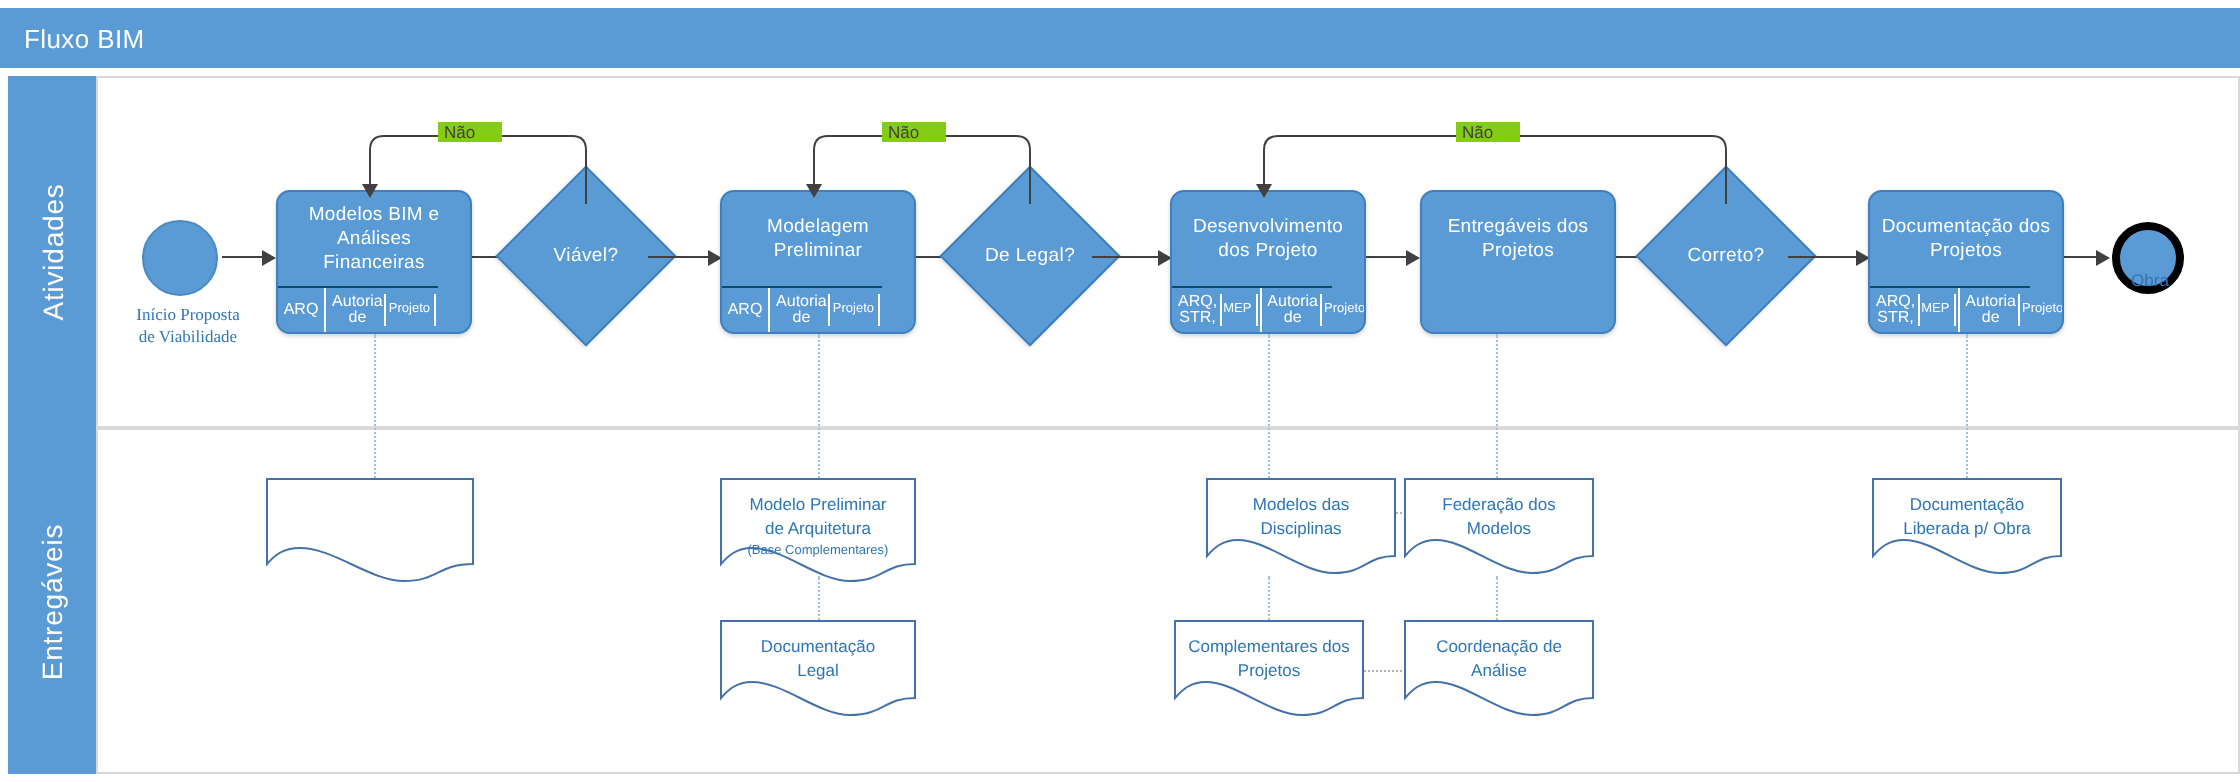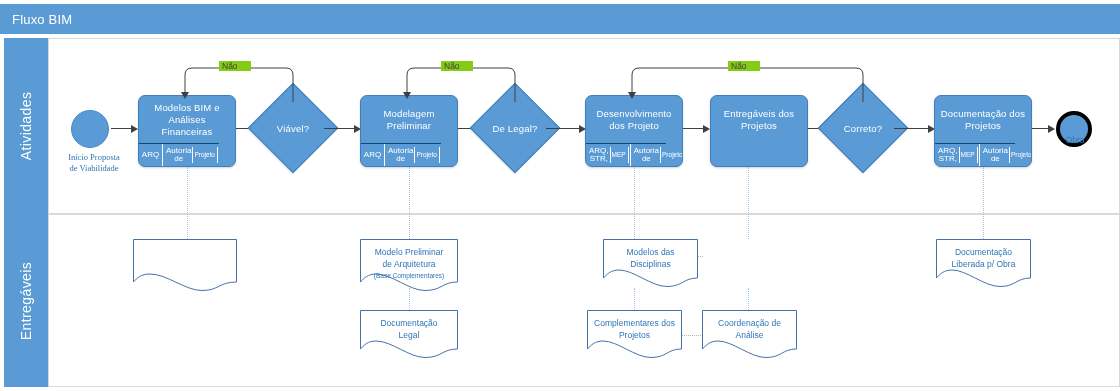--- a/index.html
+++ b/index.html
@@ -338,20 +338,29 @@
   <div class="doc" style="left:587px;top:239px;width:95px;height:48px;margin-left:16px;">
     <svg width="95" height="48" viewBox="0 0 95 48">
       <path d="M 0.5 0.5 L 94.5 0.5 L 94.5 39 C 80 39 80 47.5 64 47.5 C 48 47.5 31 31 16 31 C 8 31 4 35 0.5 39 Z" fill="#ffffff" stroke="#4472a8" stroke-width="1"></path>
     </svg>
     <div class="txt">
       <div>Modelos das</div>
       <div>Disciplinas</div>
     </div>
   </div>
 
+  <div class="doc" style="left:702px;top:239px;width:95px;height:48px;">
+    <svg width="95" height="48" viewBox="0 0 95 48">
+      <path d="M 0.5 0.5 L 94.5 0.5 L 94.5 39 C 80 39 80 47.5 64 47.5 C 48 47.5 31 31 16 31 C 8 31 4 35 0.5 39 Z" fill="#ffffff" stroke="#4472a8" stroke-width="1"></path>
+    </svg>
+    <div class="txt">
+      <div>Federação dos</div>
+      <div>Modelos</div>
+    </div>
+  </div>
 
   <div class="doc" style="left:587px;top:310px;width:95px;height:48px;">
     <svg width="95" height="48" viewBox="0 0 95 48">
       <path d="M 0.5 0.5 L 94.5 0.5 L 94.5 39 C 80 39 80 47.5 64 47.5 C 48 47.5 31 31 16 31 C 8 31 4 35 0.5 39 Z" fill="#ffffff" stroke="#4472a8" stroke-width="1"></path>
     </svg>
     <div class="txt">
       <div>Complementares dos</div>
       <div>Projetos</div>
     </div>
   </div>

